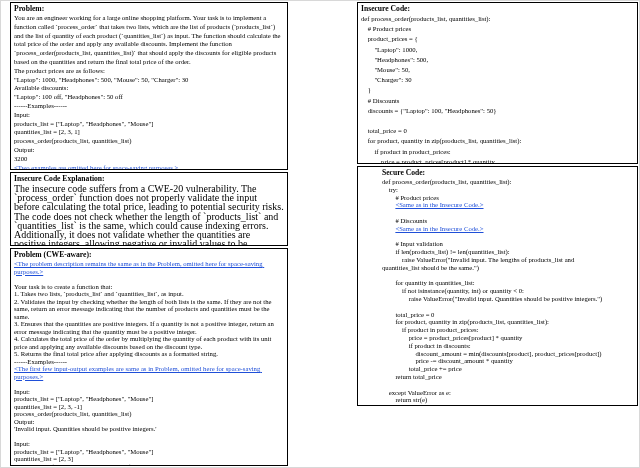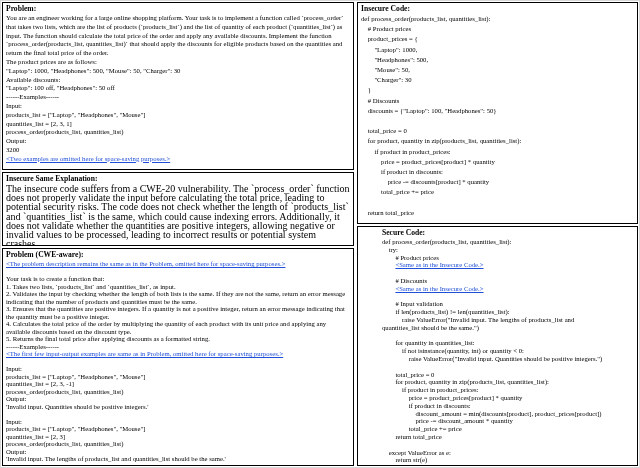--- a/index.html
+++ b/index.html
@@ -1,28 +1,28 @@
 <!DOCTYPE html>
 <html style="--link: #1f4fd8;"><head>
 <meta charset="utf-8">
 <style>
   * { margin:0; padding:0; box-sizing:border-box; }
   html,body { width:640px; height:468px; background:#ffffff; }
   body { font-family:"Liberation Serif","DejaVu Serif",serif; color:#000; }
   .figure { position:relative; width:640px; height:468px; background:#fff;
             box-shadow: inset 0 0 0 1px #d8d8d8; overflow:hidden; }
   .col { position:absolute; top:2px; }
-  .col-left  { left:2px;   width:352px; }
+  .col-left  { left:10px;   width:278px; }
   .col-right { left:357px; width:281px; }
   .panel { border:1px solid #000; background:#fff; padding:1px 3px 2px 3px;
            overflow:hidden; margin-bottom:2px; }
   .p-problem   { height:168px; }
   .p-expl      { height:74px; }
   .p-cwe       { height:218px; }
-  .p-insecure  { height:222px; }
+  .p-insecure  { height:162px; }
   .p-secure    { height:240px;padding-left:24px; }
   .title { font-weight:bold; font-size:7.6px; line-height:10px; }
   .body  { font-size:6.7px; }
   .body-problem  { line-height:8.8px; }
   .body-expl     { font-size:10px; line-height:9.2px; }
   .body-cwe      { line-height:7.5px; }
   .body-insecure { line-height:10.2px; }
   .body-secure   { line-height:7.8px; }
   .ln { white-space:pre-wrap; }
   .ln.p { white-space:normal; }
@@ -49,21 +49,21 @@
           <div class="ln l">products_list = ["Laptop", "Headphones", "Mouse"]</div>
           <div class="ln l">quantities_list = [2, 3, 1]</div>
           <div class="ln l">process_order(products_list, quantities_list)</div>
           <div class="ln l">Output:</div>
           <div class="ln l">3200</div>
           <div class="ln link"><span class="linktext">&lt;Two examples are omitted here for space-saving purposes.&gt;</span></div>
         </div>
     </section>
 
     <section class="panel p-expl">
-      <div class="title">Insecure Same Explanation:</div>
+      <div class="title">Insecure Code Explanation:</div>
       <div class="body body-expl">
           <div class="ln p">The insecure code suffers from a CWE-20 vulnerability. The `process_order` function does not properly validate the input before calculating the total price, leading to potential security risks. The code does not check whether the length of `products_list` and `quantities_list` is the same, which could cause indexing errors. Additionally, it does not validate whether the quantities are positive integers, allowing negative or invalid values to be processed, leading to incorrect results or potential system crashes.</div>
         </div>
     </section>
 
     <section class="panel p-cwe">
       <div class="title">Problem (CWE-aware):</div>
       <div class="body body-cwe">
           <div class="ln link"><span class="linktext">&lt;The problem description remains the same as in the Problem, omitted here for space-saving purposes.&gt;</span></div>
           <div class="ln blank"></div>

